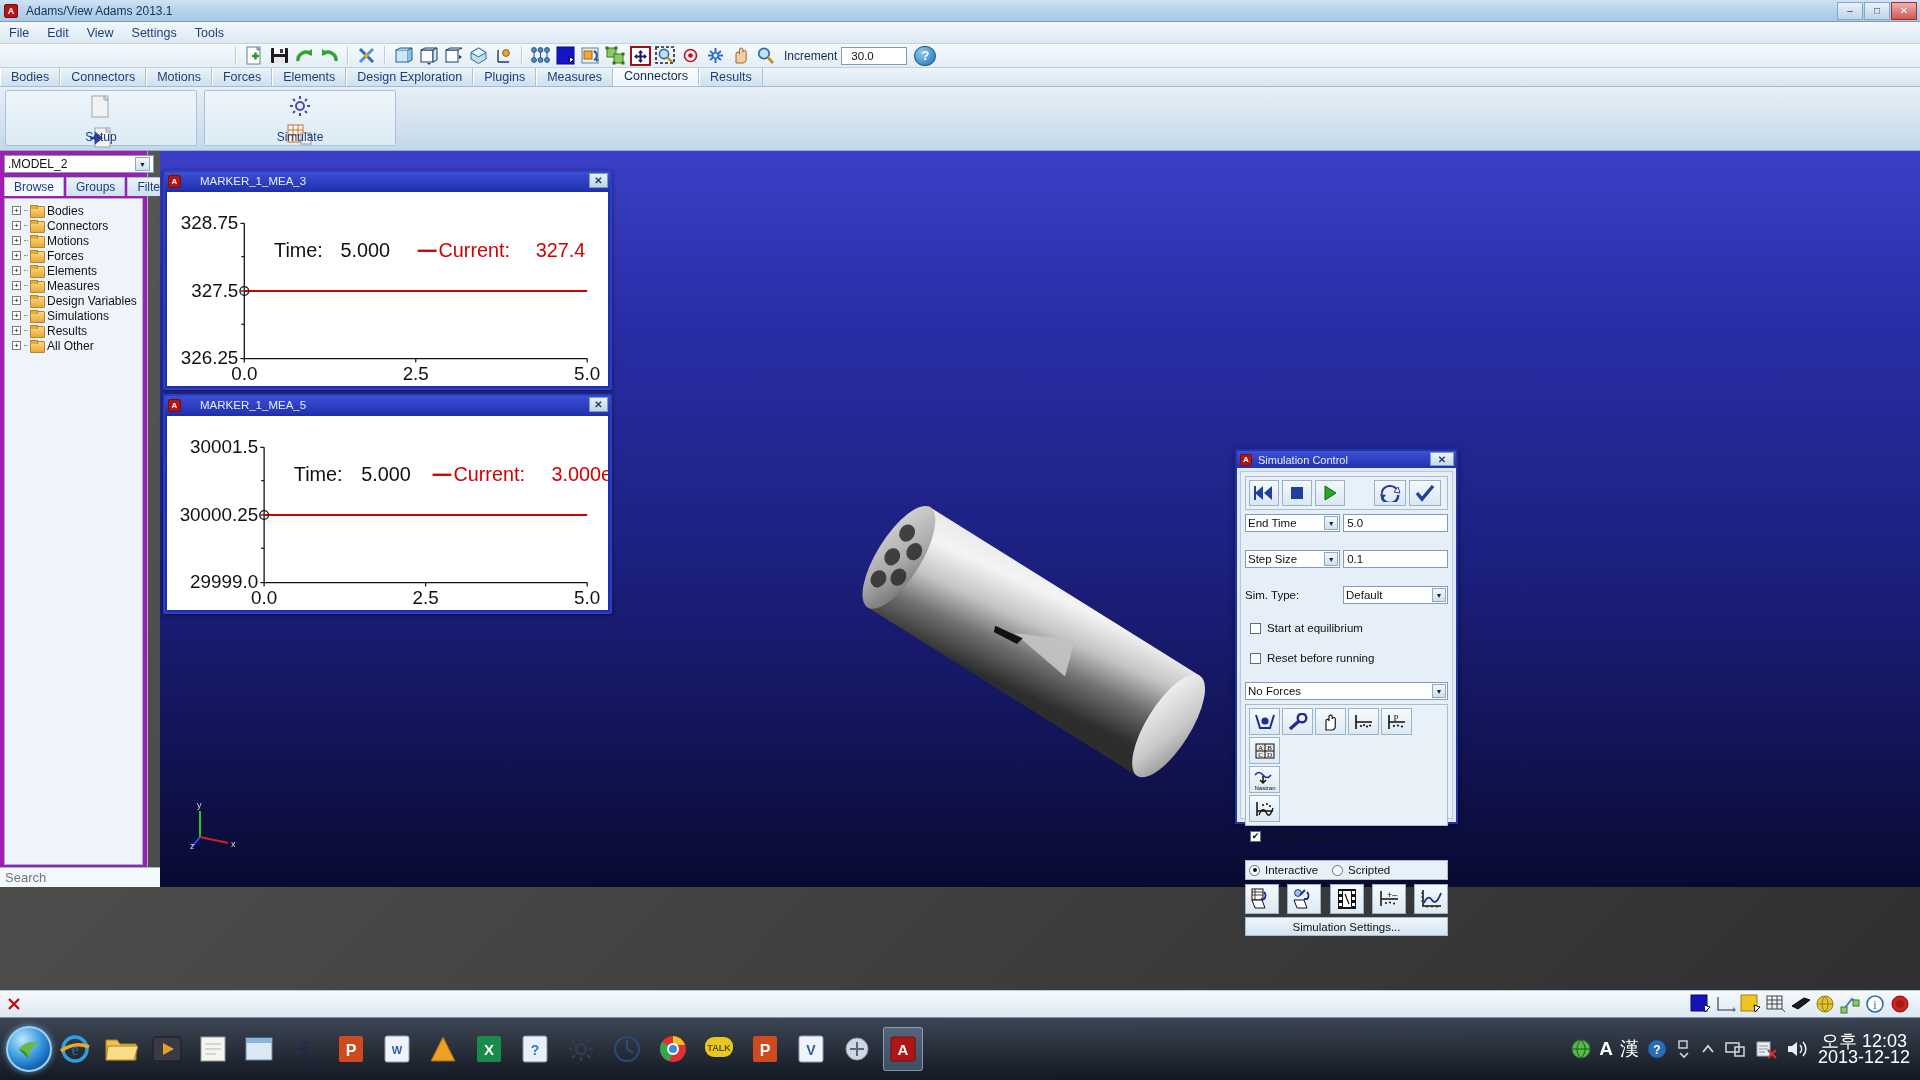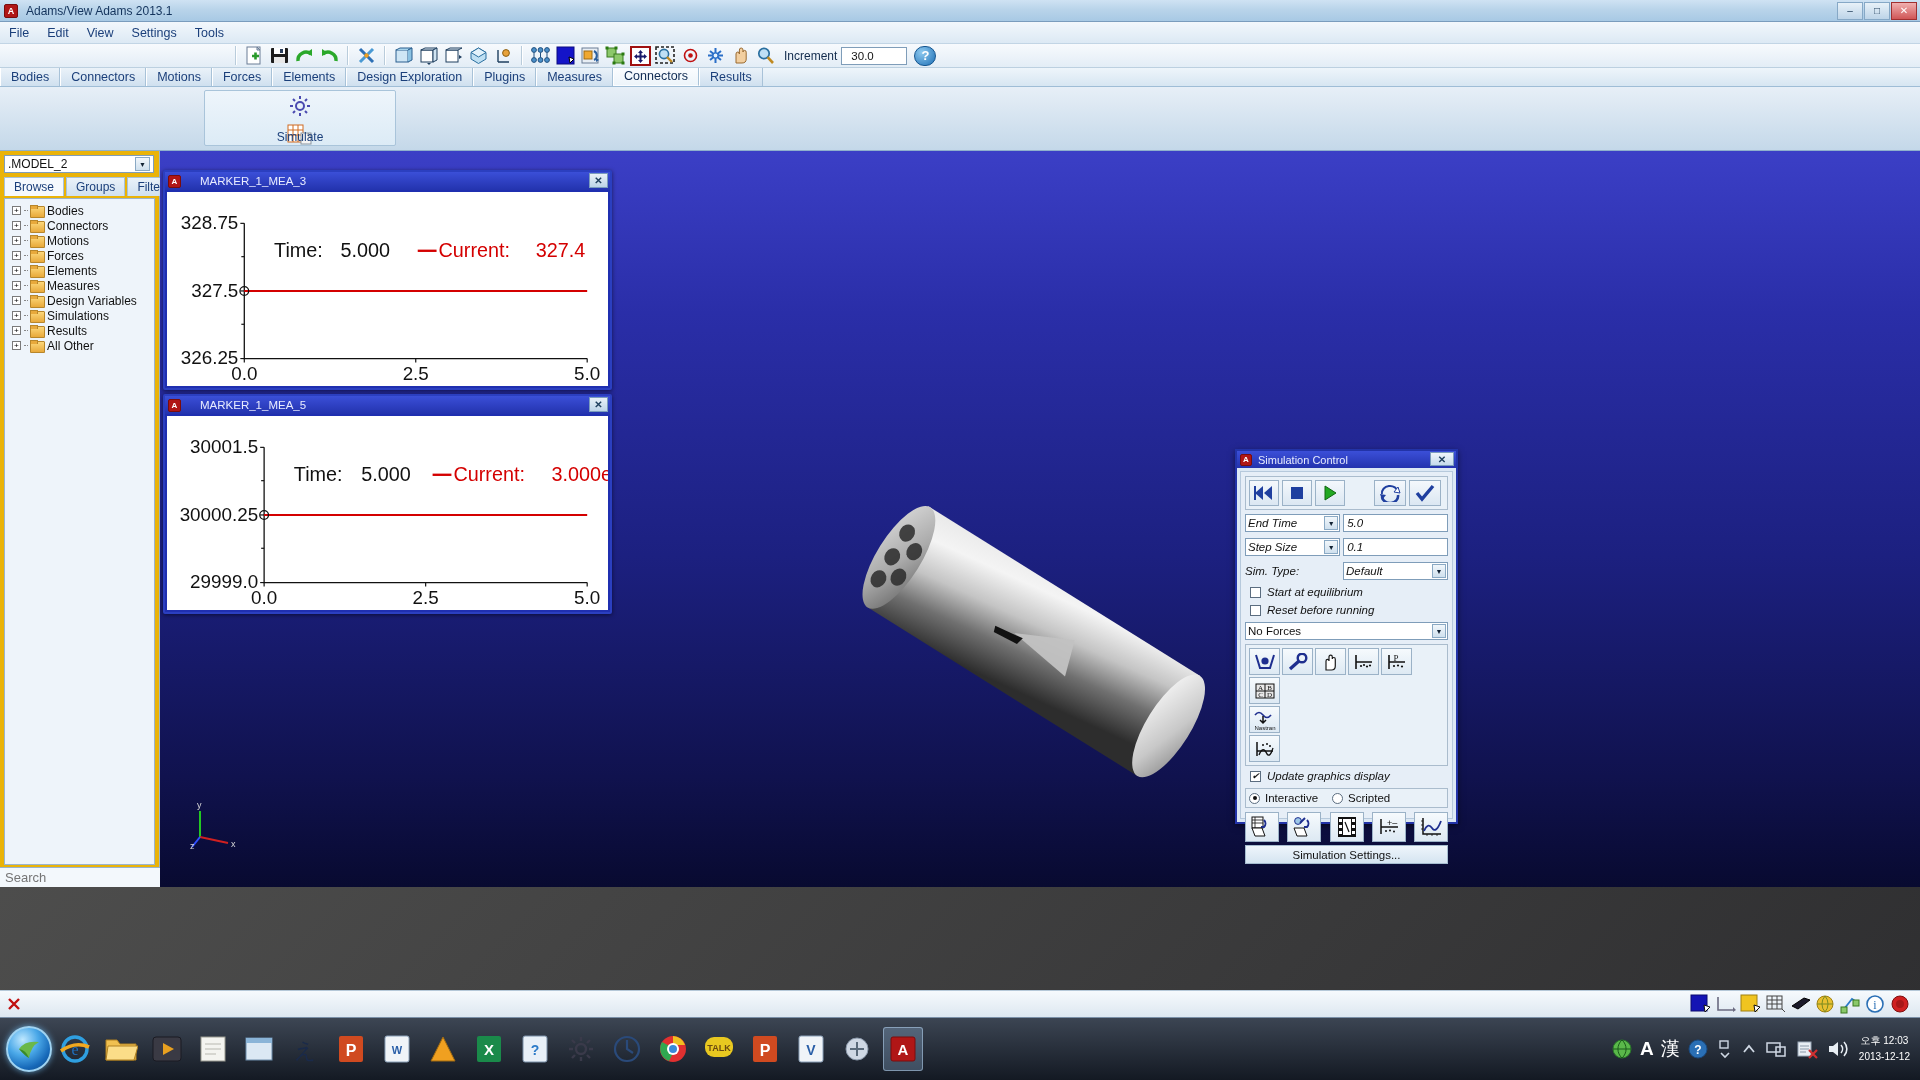--- a/index.html
+++ b/index.html
@@ -64,22 +64,22 @@
     border-bottom:1px solid #8fb0cc; }
   .rgroup { position:absolute; top:3px; height:56px;
     background:linear-gradient(to bottom,#eef5fb,#dcebf6);
     border:1px solid #a9c4da; border-radius:2px; }
   .rgroup .rg-label { position:absolute; bottom:1px; left:0; width:100%;
     text-align:center; font-size:12px; color:#1b3f7a; }
   .rg-icons { position:absolute; top:3px; left:0; width:100%;
     display:flex; flex-direction:column; align-items:center; gap:2px; }
 
   
-  .sidebar { position:absolute; left:0; top:151px; width:160px; bottom:193px;
-    background:#eab308; border-right:1px solid #9ab4cc; }
+  .sidebar { position:absolute; left:0; top:151px; width:148px; bottom:193px;
+    background:#a21caf; border-right:1px solid #9ab4cc; }
   .model-sel { position:absolute; left:4px; top:4px; width:150px; height:18px;
     background:#fff; border:1px solid #7f9db9; font-size:12px; color:#111;
     padding:1px 3px; display:flex; align-items:center; }
   .model-sel .arrow { margin-left:auto; width:15px; height:14px;
     background:linear-gradient(to bottom,#f2f7fb,#cfe0ee); border:1px solid #8aa9c4;
     display:flex; align-items:center; justify-content:center; font-size:7px; color:#123; }
   .sb-tabs { position:absolute; left:4px; top:26px; display:flex; }
   .sb-tab { font-size:12px; color:#1b3f7a; padding:2px 9px;
     background:linear-gradient(to bottom,#eaf2f9,#cfe0ef);
     border:1px solid #a8c2d8; border-bottom:none; margin-right:2px; }
@@ -151,21 +151,21 @@
     font-size:10px; color:#20405f; font-weight:bold;
     display:flex; align-items:center; justify-content:center; }
   .sc-body { position:absolute; left:3px; right:3px; top:20px; bottom:3px;
     background:#e6eef7; border:1px solid #b6c9dc; padding:4px; }
   .sc-box { border:1px solid #aabccd; background:#e9f1f8; padding:3px;
     margin-bottom:4px; display:flex; align-items:center; }
   .sbtn { width:30px; height:26px; background:linear-gradient(to bottom,#f4f8fc,#dbe7f2);
     border:1px solid #9bb2c7; margin-right:3px;
     display:flex; align-items:center; justify-content:center; }
   .sbtn.lg { width:32px; }
-  .row { display:flex; align-items:center; margin-bottom:6px;font-style:italic; }
+  .row { display:flex; align-items:center; margin-bottom:18px; }
   .combo { height:18px; background:#fff; border:1px solid #7f9db9; font-size:11.5px;
     color:#111; padding:0 2px; display:flex; align-items:center; position:relative; }
   .combo .ar { position:absolute; right:1px; top:1px; width:14px; height:14px;
     background:linear-gradient(to bottom,#f2f7fb,#cfe0ee); border:1px solid #8aa9c4;
     display:flex; align-items:center; justify-content:center; font-size:7px; color:#123; }
   .txtfield { height:18px; background:#fff; border:1px solid #7f9db9; font-size:11.5px;
     color:#111; padding:0 3px; display:flex; align-items:center; }
   .lbl { font-size:11.5px; color:#111; }
   .chk { width:11px; height:11px; background:#fff; border:1px solid #5b6d80;
     margin-right:6px; display:flex; align-items:center; justify-content:center;
@@ -195,21 +195,21 @@
     border-top:1px solid #7b90a8; display:flex; align-items:center; }
   .startorb { width:46px; height:46px; border-radius:50%; margin-left:6px;
     background:radial-gradient(circle at 35% 28%,#bfe8ff 0%,#4aa8e8 38%,#1668b8 70%,#0b3f78 100%);
     border:2px solid #9fd3f2; box-shadow:0 0 6px rgba(120,200,255,.7);
     display:flex; align-items:center; justify-content:center; }
   .tbicon { width:40px; height:44px; margin:0 3px; border-radius:3px;
     display:flex; align-items:center; justify-content:center; position:relative; }
   .tbicon.act { background:rgba(160,200,240,.28); border:1px solid rgba(190,220,250,.5); }
   .tray { margin-left:auto; display:flex; align-items:center;
     gap:7px; padding-right:10px; color:#fff; }
-  .clock { font-size:10px; color:#fff; text-align:center; line-height:16px; }
+  .clock { font-size:18px; color:#fff; text-align:center; line-height:16px; }
   .desktop-bg { position:absolute; left:0; top:0; width:1920px; height:1080px;
     background:linear-gradient(135deg,#5a5a58,#2e2e30); z-index:-1; }
 </style>
 </head>
 <body>
 
 <div class="desktop-bg"></div>
 
 <div class="titlebar">
   <div class="tb-ico">A</div>
@@ -390,20 +390,38 @@
   <div class="ribtab">Forces</div>
   <div class="ribtab">Elements</div>
   <div class="ribtab">Design Exploration</div>
   <div class="ribtab">Plugins</div>
   <div class="ribtab">Measures</div>
   <div class="ribtab active">Connectors</div>
   <div class="ribtab">Results</div>
 </div>
 
 <div class="ribbon">
+  <div class="rgroup" style="left:5px; width:192px;">
+    <div class="rg-icons">
+      <div>
+        <svg width="24" height="26">
+            <rect x="3" y="2" width="16" height="21" fill="#f2f2f2" stroke="#9aa5b0"></rect>
+            <path d="M15 2 L19 6 L15 6 Z" fill="#dfe4ea" stroke="#9aa5b0"></path>
+          </svg>
+      </div>
+      <div>
+        <svg width="24" height="24">
+            <rect x="6" y="2" width="15" height="19" fill="#f2f2f2" stroke="#9aa5b0"></rect>
+            <path d="M17 2 L21 6 L17 6 Z" fill="#dfe4ea" stroke="#9aa5b0"></path>
+            <path d="M1 12 h9 M7 8 l5 4 l-5 4 z" stroke="#3b3fa8" stroke-width="2.6" fill="#3b3fa8"></path>
+          </svg>
+      </div>
+    </div>
+    <div class="rg-label">Setup</div>
+  </div>
   <div class="rgroup" style="left:204px; width:192px;">
     <div class="rg-icons">
       <div>
         <svg width="24" height="24" viewBox="0 0 24 24">
             <g fill="none" stroke="#4a4ab0" stroke-width="2">
               <circle cx="12" cy="12" r="4"></circle>
               <path d="M12 2v3M12 19v3M2 12h3M19 12h3M5 5l2 2M17 17l2 2M19 5l-2 2M7 17l-2 2"></path>
             </g>
           </svg>
       </div>

